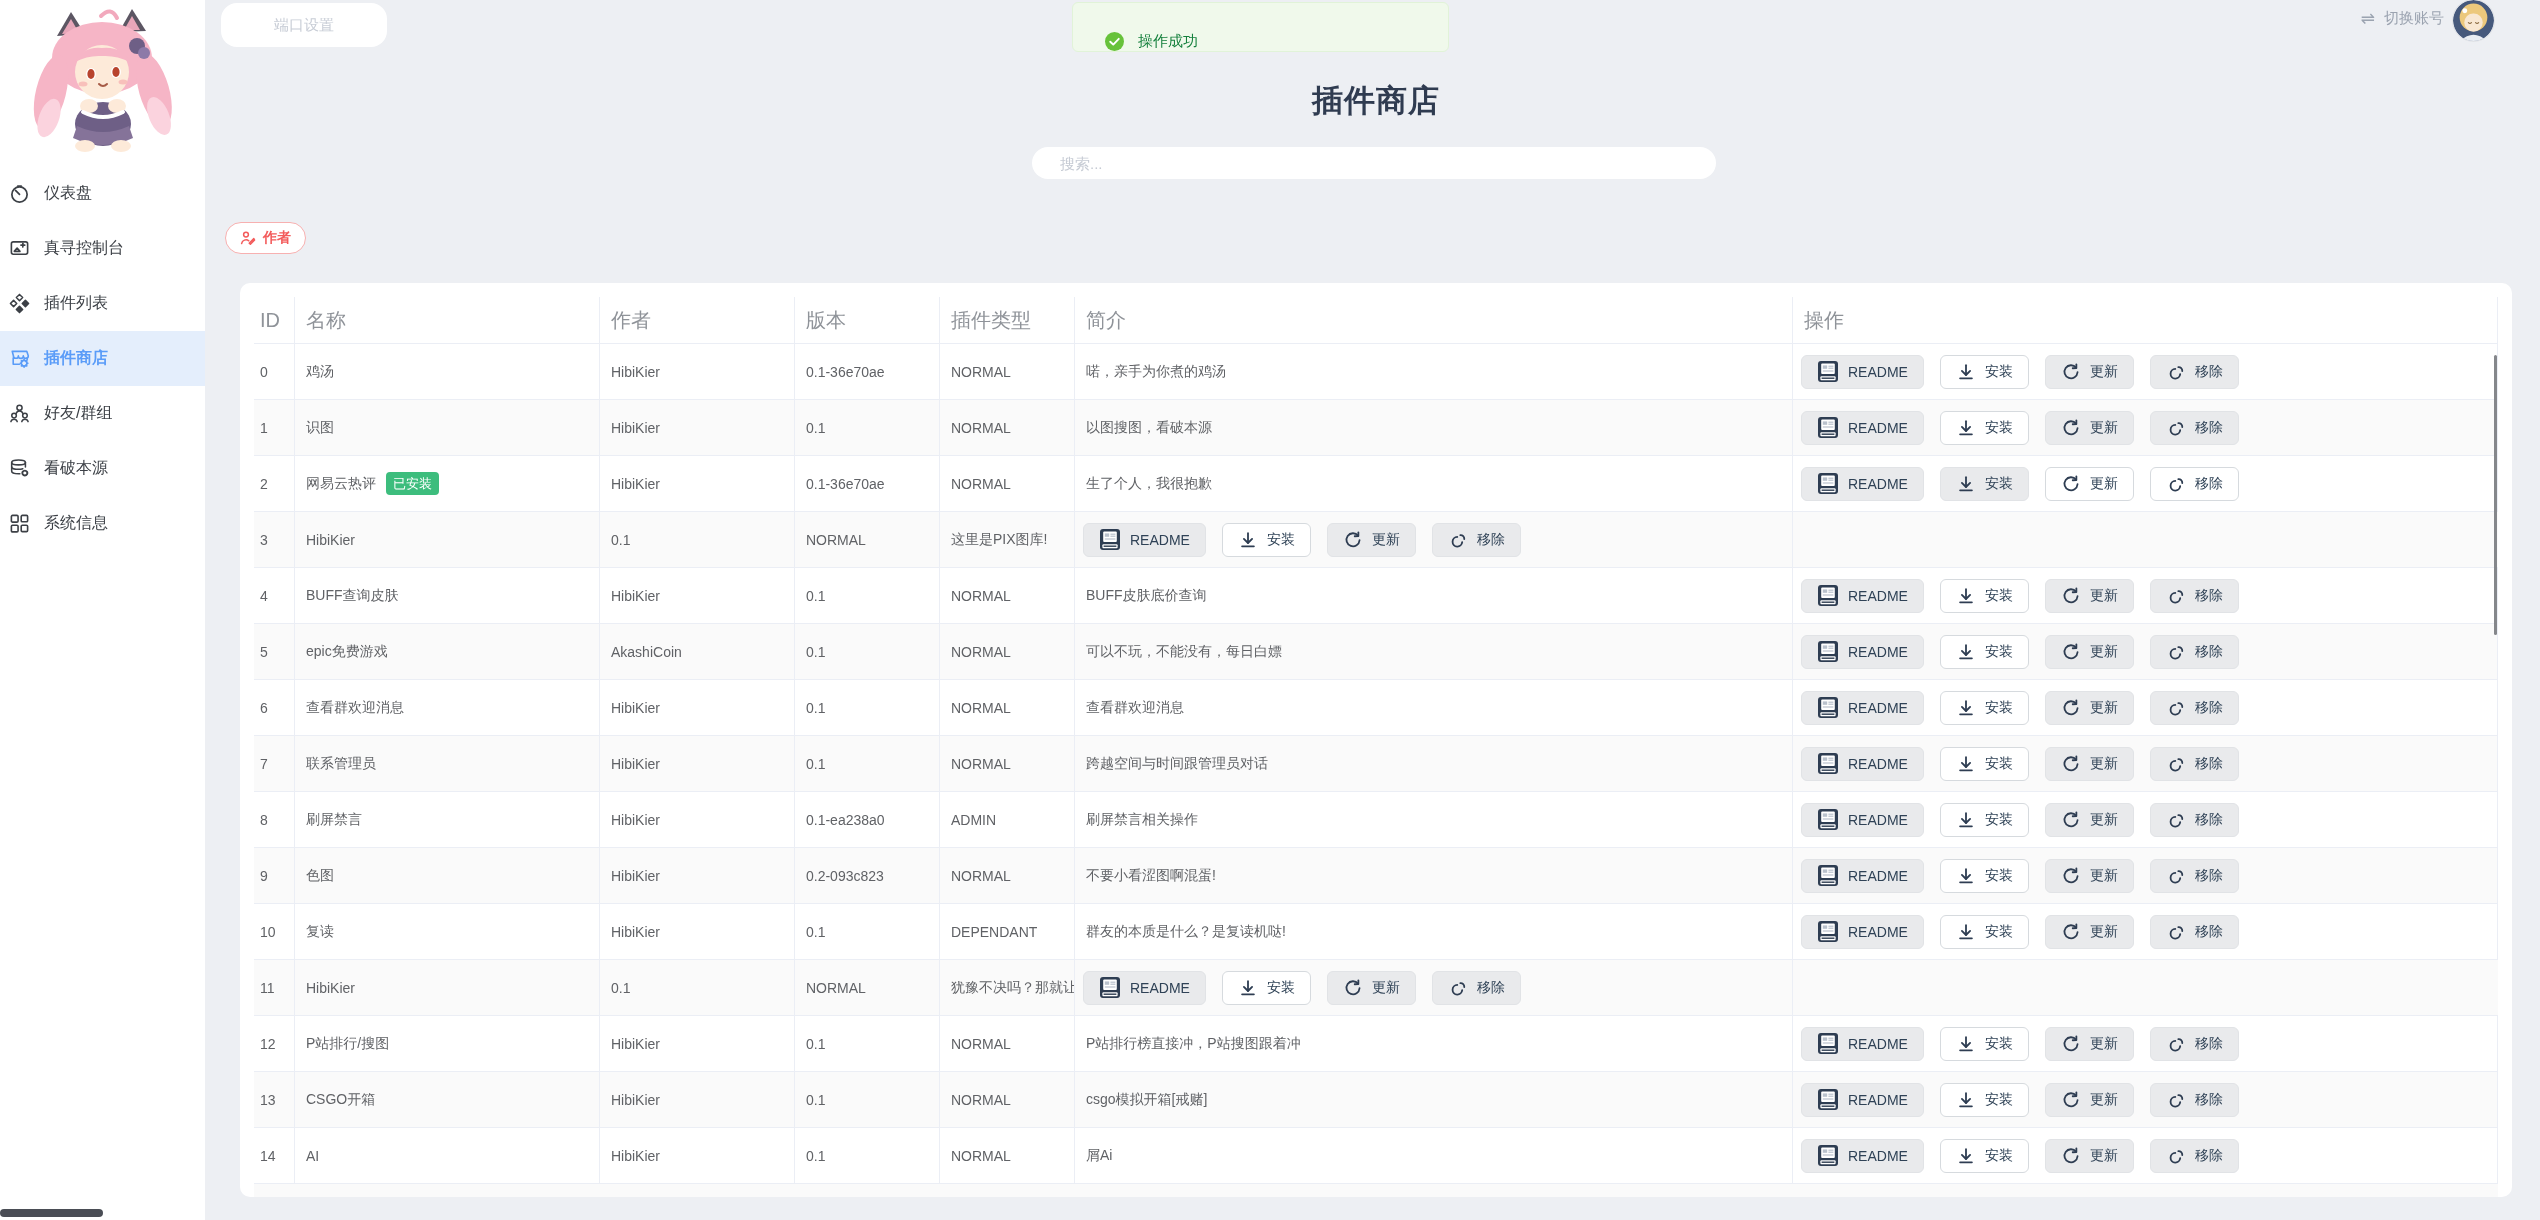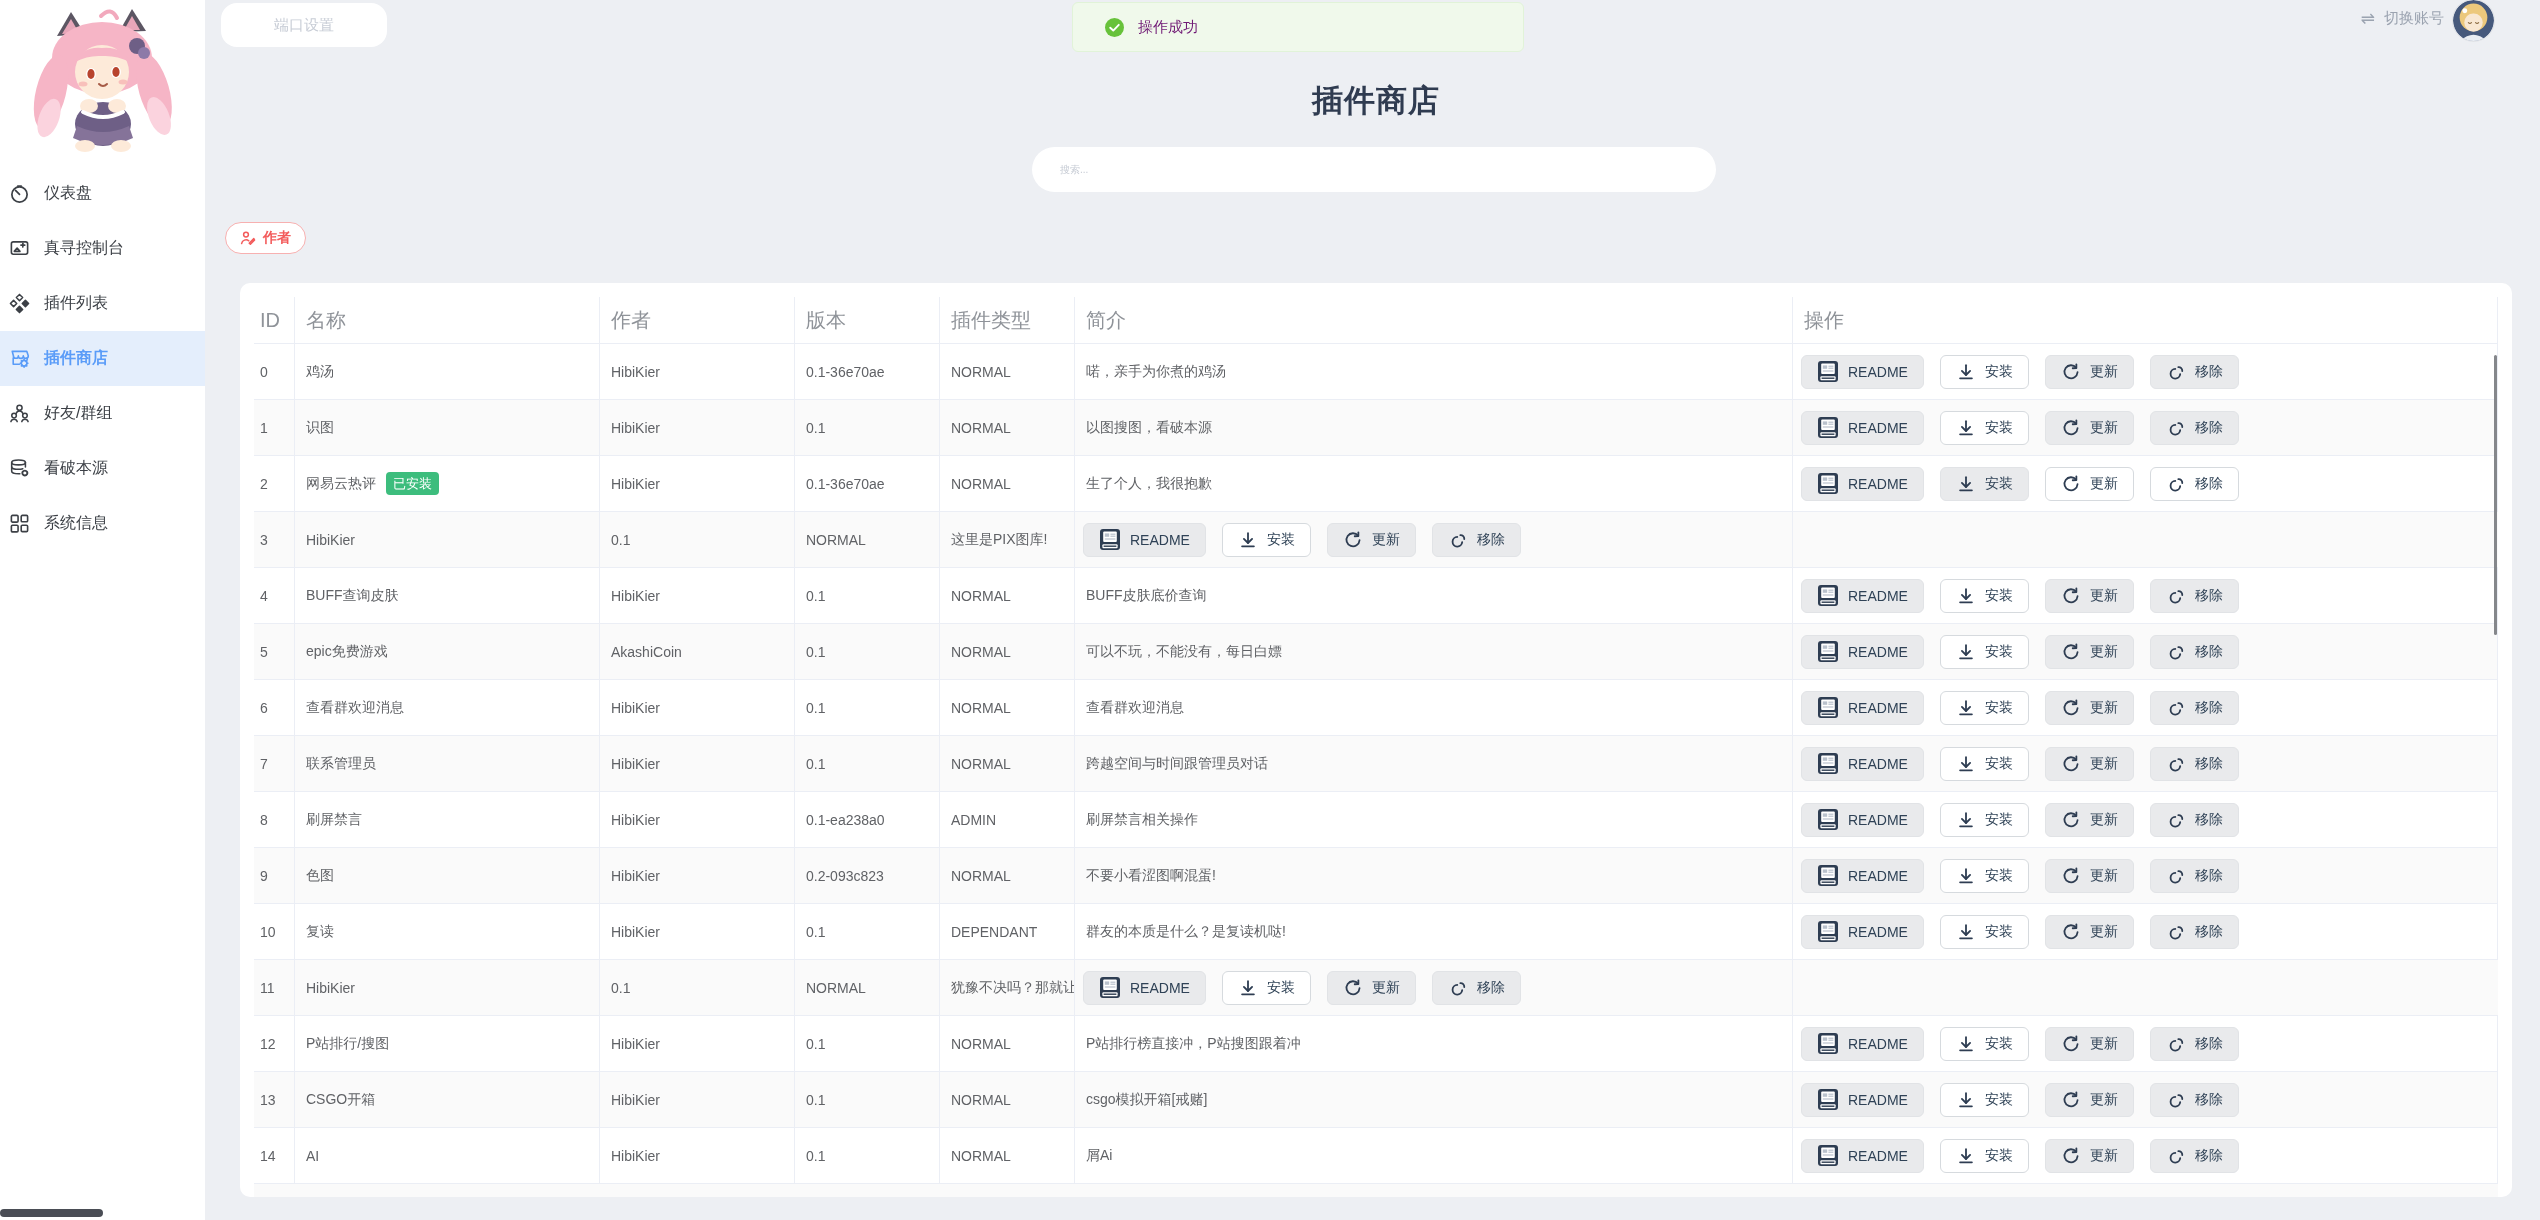--- a/index.html
+++ b/index.html
@@ -19,31 +19,31 @@
   
   .port-btn{position:absolute;left:221px;top:3px;width:166px;height:44px;border-radius:16px;
             background:#ffffff;border:none;color:#c8cdd6;font-size:15px;cursor:pointer;}
   .switch{position:absolute;right:96px;top:9px;display:flex;align-items:center;gap:9px;
           color:#9ba3b0;font-size:15px;cursor:pointer;}
   .swap-glyph{font-size:17px;line-height:1;color:#9ba3b0;}
   .avatar{position:absolute;right:46px;top:0px;width:41px;height:41px;border-radius:50%;
           overflow:hidden;cursor:pointer;box-shadow:0 0 0 1px rgba(0,0,0,.05);}
 
   
-  .toast{position:absolute;left:1072px;top:2px;width:452px;height:50px;box-sizing:border-box;
+  .toast{position:absolute;left:1072px;top:2px;width:377px;height:50px;box-sizing:border-box;
          background:#f0f9eb;border:1px solid #e1f3d8;border-radius:6px;
-         display:flex;align-items:center;gap:14px;padding-left:32px;
-         color:#701a75;font-size:15px;z-index:6;}
+         display:flex;align-items:flex-end;gap:14px;padding-left:32px;
+         color:#15803d;font-size:15px;z-index:6;}
   .toast-ic{width:19px;height:19px;}
 
   
   .title{position:absolute;left:240px;top:80px;width:2272px;margin:0;text-align:center;
          font-size:31px;font-weight:800;color:#2f3b50;letter-spacing:1px;}
-  .search{position:absolute;left:1032px;top:147px;width:684px;height:45px;box-sizing:border-box;
-          border:none;border-radius:23px;background:#ffffff;padding:0 28px;font-size:10px;color:#4d7c0f;outline:none;}
+  .search{position:absolute;left:1032px;top:147px;width:684px;height:32px;box-sizing:border-box;
+          border:none;border-radius:23px;background:#ffffff;padding:0 28px;font-size:15px;color:#4d7c0f;outline:none;}
   .search::placeholder{color:#c6cbd4;}
   .author-btn{position:absolute;left:225px;top:222px;height:32px;padding:0 14px;box-sizing:border-box;
               display:flex;align-items:center;gap:7px;background:#ffffff;border:1px solid #f7b0b0;
               border-radius:16px;color:#f35b5b;font-size:14px;font-weight:bold;cursor:pointer;}
   .author-ic{width:16px;height:16px;color:#f35b5b;}
 
   
   .card{position:absolute;left:240px;top:283px;width:2272px;height:914px;box-sizing:border-box;
         background:#ffffff;border-radius:10px;padding:14px;overflow:hidden;}
   .grid-row{display:grid;grid-template-columns:41px 305px 195px 145px 135px 718px 1fr;}

